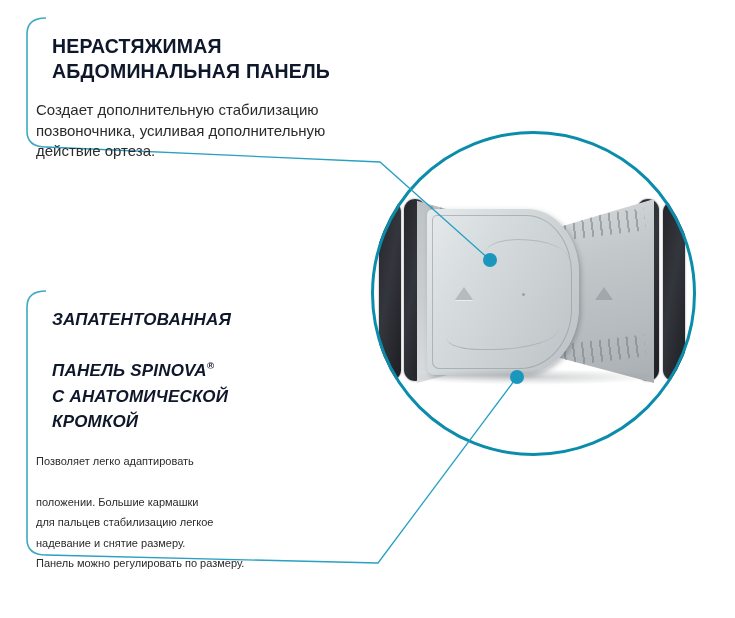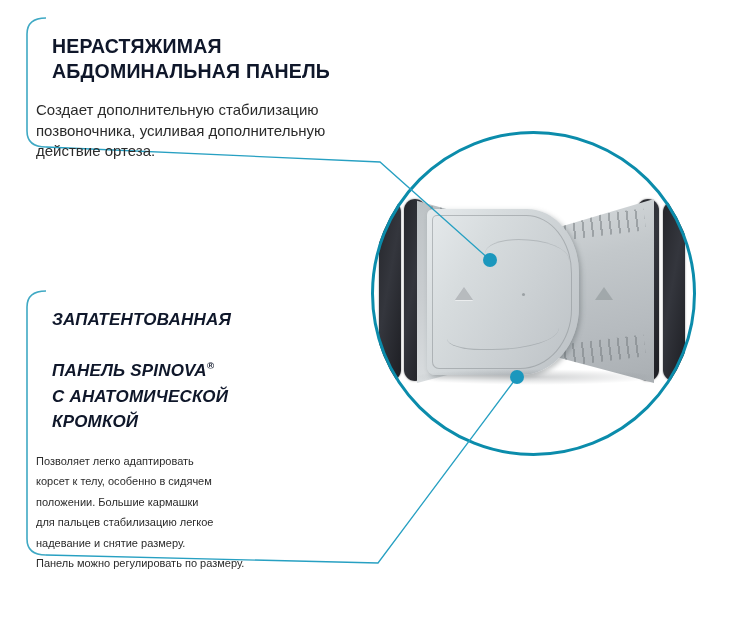--- a/index.html
+++ b/index.html
@@ -289,21 +289,21 @@
   <div class="callout" id="callout-2">
     <h2 class="callout-title">
       <span>ЗАПАТЕНТОВАННАЯ</span><br>
       <br>
       <span>ПАНЕЛЬ SPINOVA<span class="reg">®</span></span><br>
       <span>С АНАТОМИЧЕСКОЙ</span><br>
       <span>КРОМКОЙ</span>
     </h2>
     <p class="callout-body">
       <span>Позволяет легко адаптировать</span><br>
-      <span>корсет к телу, особенно в сидячем</span><br>
+      <br>
       <span>положении. Большие кармашки</span><br>
       <span>для пальцев стабилизацию легкое</span><br>
       <span>надевание и снятие размеру.</span><br>
       <span>Панель можно регулировать по размеру.</span>
     </p>
   </div>
 
 </div>
 
 </body></html>

